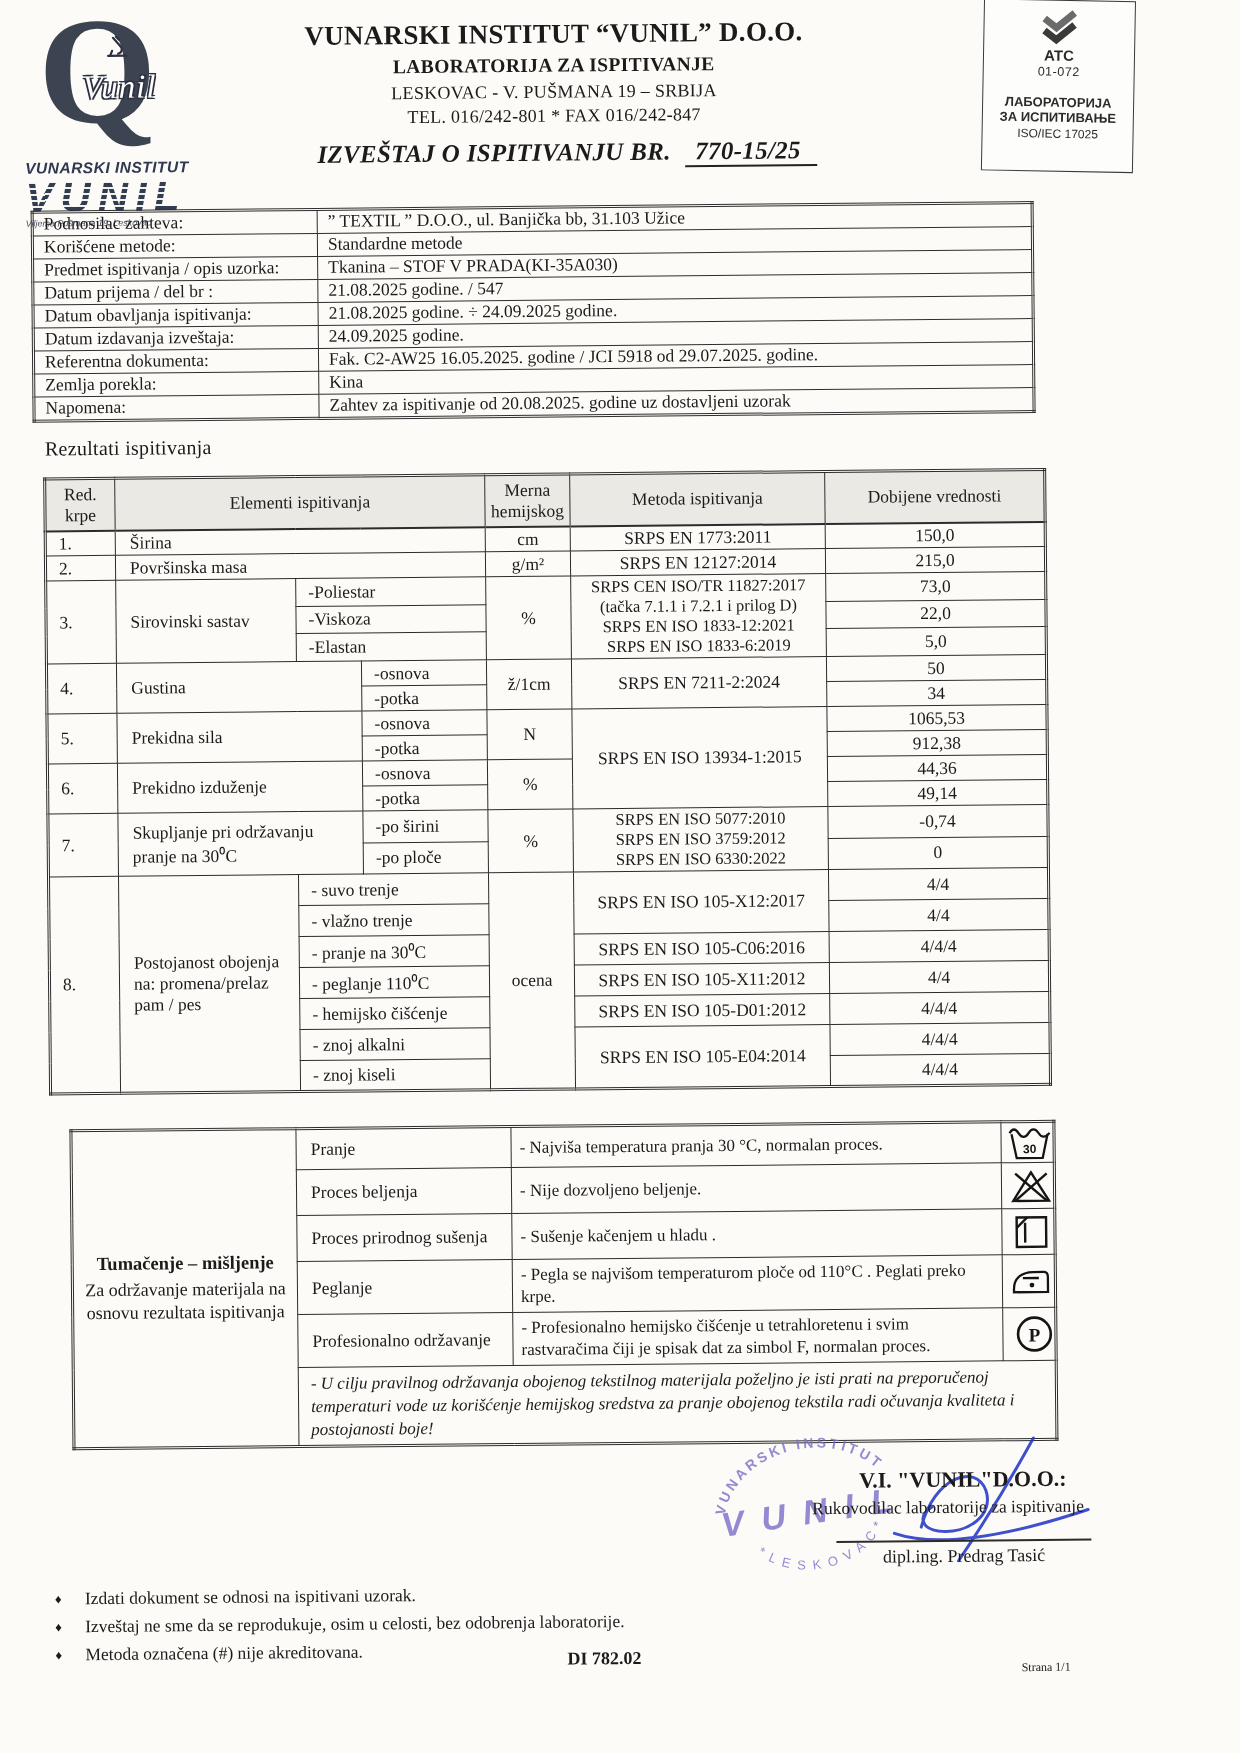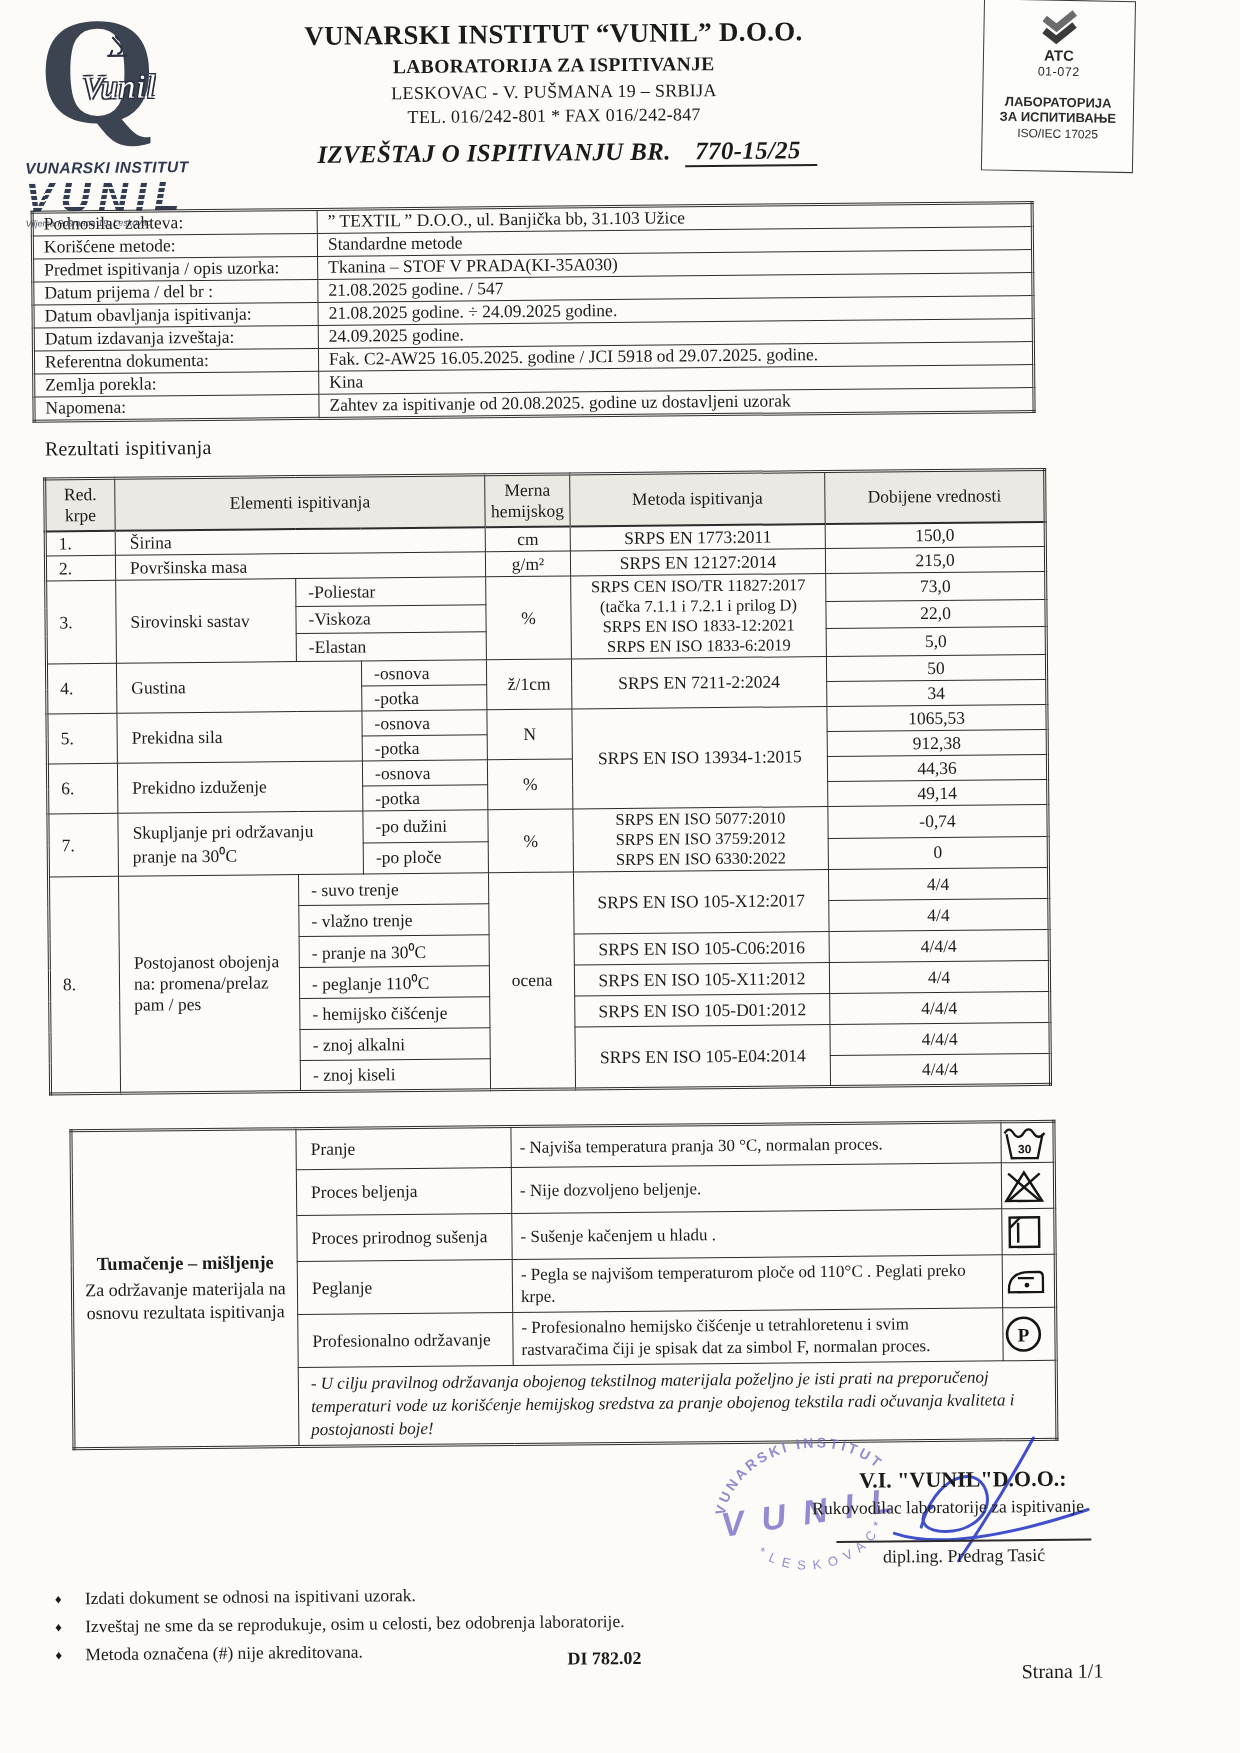--- a/index.html
+++ b/index.html
@@ -59,40 +59,40 @@
   .h54{height:52px;} .h27{height:25px;} .h31{height:29px;} .h33{height:31px;}
 
   
   .care{position:absolute;left:65px;top:1124px;width:983px;table-layout:fixed;border:3px double #2c2c2c;}
   .care td{border:1.3px solid #2c2c2c;font-size:17.5px;padding:2px 8px;vertical-align:middle;}
   .care .tl{text-align:center;}
   .care .tl .b{font-weight:bold;font-size:18.5px;margin-bottom:4px;}
   .care .tl .r{font-size:18px;line-height:23px;}
   .care td.proc{padding-left:14px;}
   .care td.desc{font-size:17px;line-height:22px;}
-  .care td.sym{text-align:left;padding:1px;}
+  .care td.sym{text-align:right;padding:1px;}
   .care td.note-cell{font-style:italic;font-size:17px;line-height:23px;padding:4px 12px;}
   .ch43{height:41px;} .ch48{height:46px;} .ch55{height:53px;} .ch66{height:64px;}
   .care-icon{display:inline-block;vertical-align:middle;}
 
   
   .sig-company{position:absolute;left:800px;top:1470px;width:310px;text-align:center;
                font-size:22px;font-weight:bold;}
   .sig-role{position:absolute;left:770px;top:1500px;width:340px;text-align:center;font-size:17.5px;}
   .sig-name{position:absolute;left:828px;top:1543px;width:255px;border-top:2.5px solid #2b2b2b;
             padding-top:4px;font-size:18px;text-align:center;}
   .stamp{position:absolute;left:688px;top:1408px;opacity:.8;transform:rotate(-8deg);}
   .signature{position:absolute;left:868px;top:1438px;}
 
   .footnotes{position:absolute;left:46px;top:1583px;width:700px;}
   .fn{font-size:17.5px;margin-bottom:7px;}
   .fn .blt{display:inline-block;width:30px;font-size:13px;vertical-align:1px;}
   .doc-code{position:absolute;left:470px;top:1648px;width:250px;text-align:center;
             font-size:18px;font-weight:bold;}
-  .page-num{position:absolute;left:1012px;top:1664px;font-size:20px;}
+  .page-num{position:absolute;left:1012px;top:1664px;font-size:12px;}
   svg{display:block;}
 </style>
 </head>
 <body>
 
 <div class="sheet">
 <div class="rot">
 
   <div class="logo">
     <div class="q-wrap">
@@ -274,21 +274,21 @@
       <td class="c">44,36</td>
     </tr>
     <tr class="h27">
       <td class="sub">-potka</td>
       <td class="c">49,14</td>
     </tr>
 
     <tr class="h31">
       <td rowspan="2" class="num">7.</td>
       <td rowspan="2" colspan="2" class="name">Skupljanje pri održavanju pranje na 30⁰C</td>
-      <td class="sub">-po dužini</td>
+      <td class="sub">-po širini</td>
       <td rowspan="2" class="c">%</td>
       <td rowspan="2" class="mm">
         <div>SRPS EN ISO 5077:2010</div>
         <div>SRPS EN ISO 3759:2012</div>
         <div>SRPS EN ISO 6330:2022</div>
       </td>
       <td class="c">-0,74</td>
     </tr>
     <tr class="h31">
       <td class="sub">-po ploče</td>

